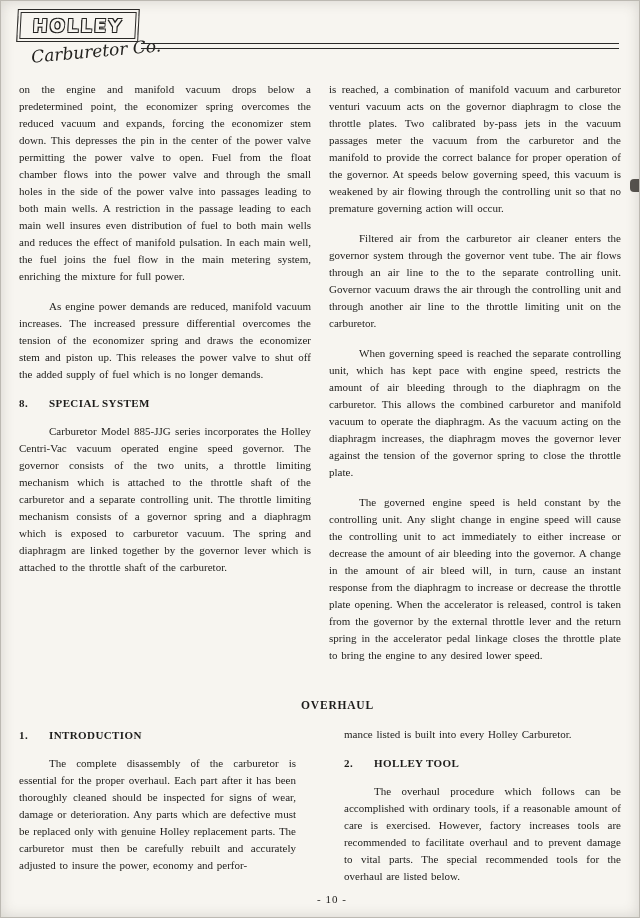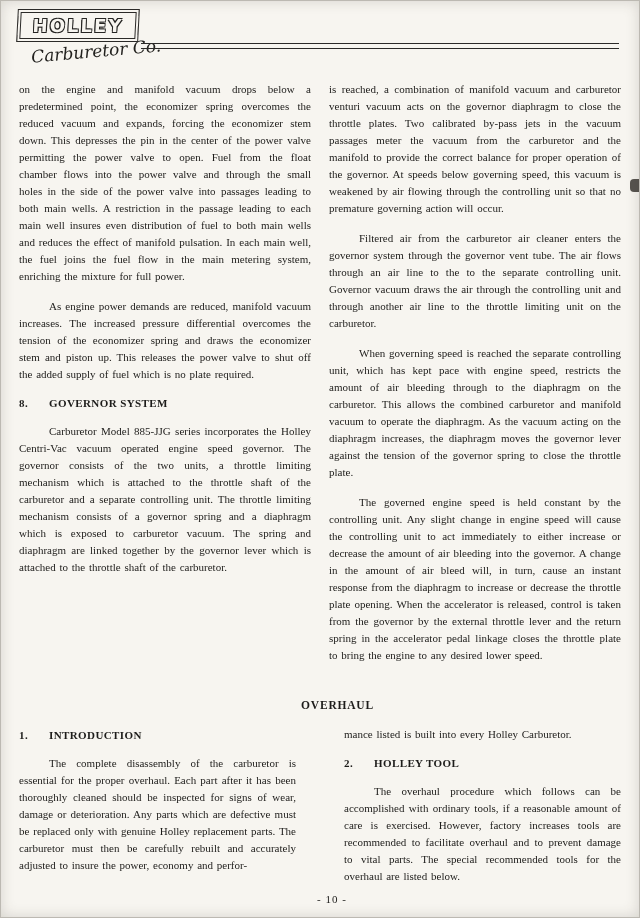--- a/index.html
+++ b/index.html
@@ -82,23 +82,23 @@
     <div class="logo-box">
       <span class="logo-title">HOLLEY</span>
     </div>
     <div class="logo-script">Carburetor Co.</div>
     <div class="masthead-rule"></div>
   </header>
 
   <main class="cols top-cols">
     <section class="col">
       <p class="para">on the engine and manifold vacuum drops below a predetermined point, the economizer spring overcomes the reduced vacuum and expands, forcing the economizer stem down. This depresses the pin in the center of the power valve permitting the power valve to open. Fuel from the float chamber flows into the power valve and through the small holes in the side of the power valve into passages leading to both main wells. A restriction in the passage leading to each main well insures even distribution of fuel to both main wells and reduces the effect of manifold pulsation. In each main well, the fuel joins the fuel flow in the main metering system, enriching the mixture for full power.</p>
-      <p class="para ind">As engine power demands are reduced, manifold vacuum increases. The increased pressure differential overcomes the tension of the economizer spring and draws the economizer stem and piston up. This releases the power valve to shut off the added supply of fuel which is no plate required.</p>
+      <p class="para ind">As engine power demands are reduced, manifold vacuum increases. The increased pressure differential overcomes the tension of the economizer spring and draws the economizer stem and piston up. This releases the power valve to shut off the added supply of fuel which is no longer demands.</p>
       <h3 class="sec-head">
-        <span class="num">8.</span><span>GOVERNOR SYSTEM</span>
+        <span class="num">8.</span><span>SPECIAL SYSTEM</span>
       </h3>
       <p class="para ind">Carburetor Model 885-JJG series incorporates the Holley Centri-Vac vacuum operated engine speed governor. The governor consists of the two units, a throttle limiting mechanism which is attached to the throttle shaft of the carburetor and a separate controlling unit. The throttle limiting mechanism consists of a governor spring and a diaphragm which is exposed to carburetor vacuum. The spring and diaphragm are linked together by the governor lever which is attached to the throttle shaft of the carburetor.</p>
     </section>
     <section class="col">
       <p class="para">is reached, a combination of manifold vacuum and carburetor venturi vacuum acts on the governor diaphragm to close the throttle plates. Two calibrated by-pass jets in the vacuum passages meter the vacuum from the carburetor and the manifold to provide the correct balance for proper operation of the governor. At speeds below governing speed, this vacuum is weakened by air flowing through the controlling unit so that no premature governing action will occur.</p>
       <p class="para ind">Filtered air from the carburetor air cleaner enters the governor system through the governor vent tube. The air flows through an air line to the to the separate controlling unit. Governor vacuum draws the air through the controlling unit and through another air line to the throttle limiting unit on the carburetor.</p>
       <p class="para ind">When governing speed is reached the separate controlling unit, which has kept pace with engine speed, restricts the amount of air bleeding through to the diaphragm on the carburetor. This allows the combined carburetor and manifold vacuum to operate the diaphragm. As the vacuum acting on the diaphragm increases, the diaphragm moves the governor lever against the tension of the governor spring to close the throttle plate.</p>
       <p class="para ind last">The governed engine speed is held constant by the controlling unit. Any slight change in engine speed will cause the controlling unit to act immediately to either increase or decrease the amount of air bleeding into the governor. A change in the amount of air bleed will, in turn, cause an instant response from the diaphragm to increase or decrease the throttle plate opening. When the accelerator is released, control is taken from the governor by the external throttle lever and the return spring in the accelerator pedal linkage closes the throttle plate to bring the engine to any desired lower speed.</p>
     </section>
   </main>

